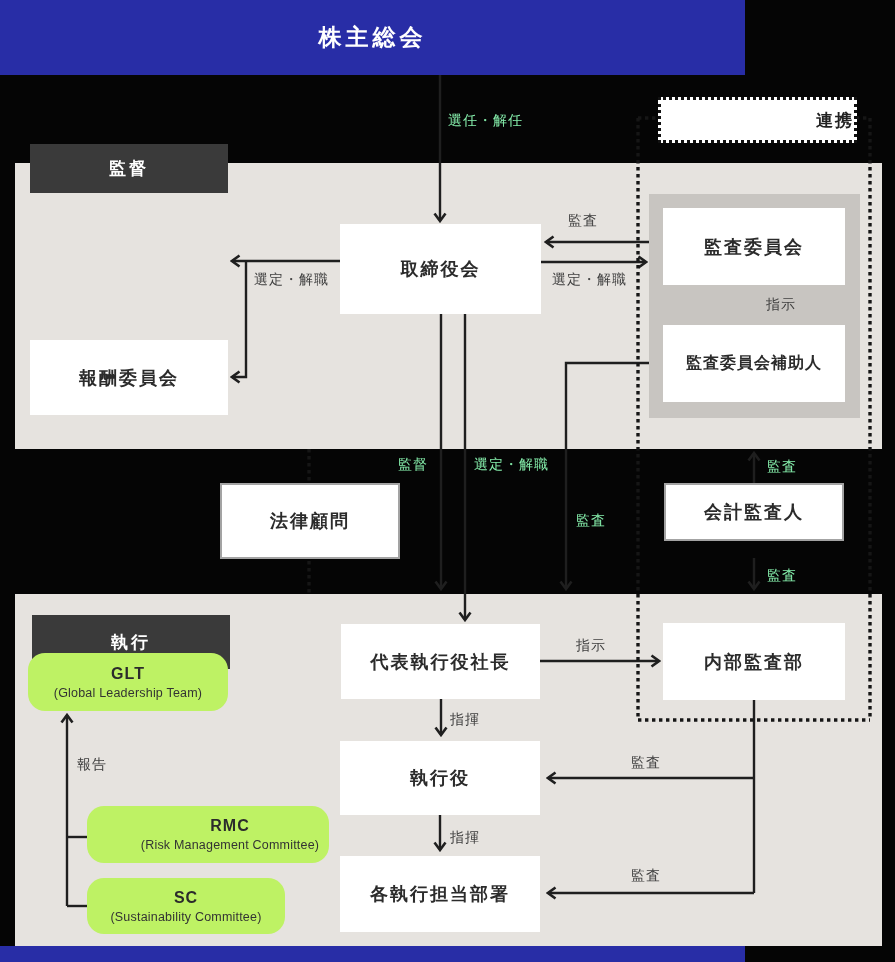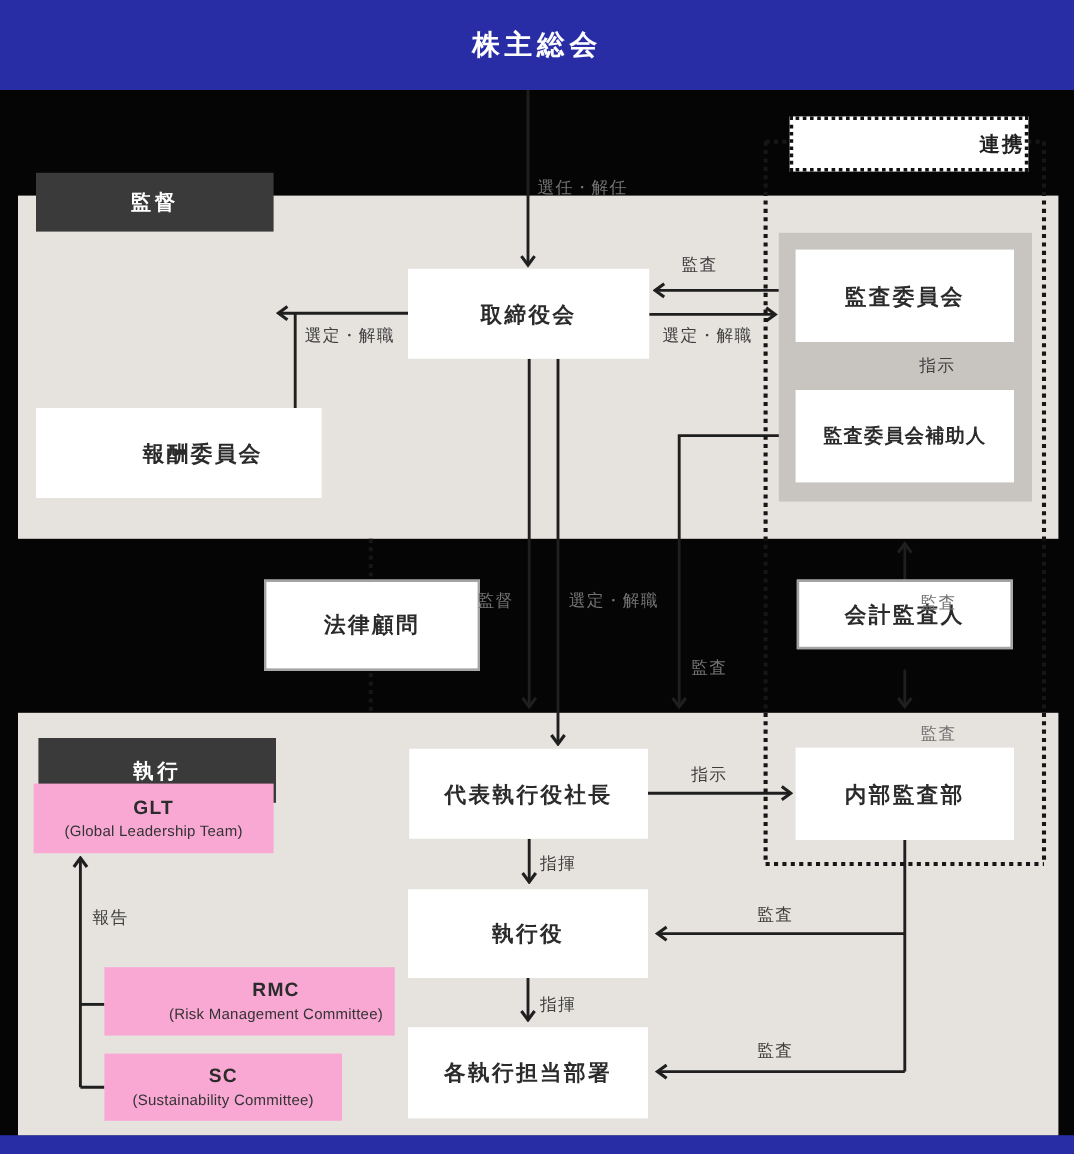--- a/index.html
+++ b/index.html
@@ -1,40 +1,40 @@
 <!DOCTYPE html>
 <html><head>
 <meta charset="utf-8">
 <style>
   html,body{margin:0;padding:0;background:#000;}
   .canvas{
     position:relative;width:895px;height:962px;background:#050505;overflow:hidden;
     font-family:"Liberation Sans","DejaVu Sans",sans-serif;
   }
-  .band{position:absolute;left:0;width:895px;background:#282da6;display:flex;align-items:center;justify-content:center;text-align:center;}
+  .band{position:absolute;left:0;width:745px;background:#282da6;display:flex;align-items:center;justify-content:center;text-align:center;}
   .band.header{top:0;height:75px;}
   .band.footer{top:946px;height:16px;}
   .band-title{color:#fff;font-size:23px;font-weight:bold;letter-spacing:4px;}
   .panel{position:absolute;background:#e6e3df;}
   .panel.sup{left:15px;top:163px;width:867px;height:286px;}
   .panel.exe{left:15px;top:594px;width:867px;height:352px;}
   svg.wires{position:absolute;left:0;top:0;}
   .node{position:absolute;display:flex;flex-direction:column;align-items:center;justify-content:center;
         background:#fff;color:#2b2b2b;font-weight:600;font-size:18px;letter-spacing:2px;text-align:center;}
   .node.bordered{border:2px solid #a3a3a3;box-sizing:border-box;}
-  .node.grayfill{background:#f9a8d4;letter-spacing:1px;}
+  .node.grayfill{background:#bef264;letter-spacing:1px;border-radius:17px;}
   .node .sub{font-weight:400;font-size:12.5px;letter-spacing:0.2px;margin-top:3px;color:#333;}
   .node .main-sm{font-size:16px;letter-spacing:1px;}
   .section-label{position:absolute;background:#3a3a3a;color:#fff;display:flex;align-items:center;justify-content:center;
         font-size:17px;font-weight:bold;letter-spacing:3px;}
   .container-gray{position:absolute;background:#c8c5c1;}
   .link-box{position:absolute;background:#fff;border:3px dotted #111;box-sizing:border-box;
         display:flex;align-items:center;justify-content:flex-end;font-size:17px;font-weight:bold;letter-spacing:2px;color:#222;}
   .edge-label{position:absolute;font-size:14px;letter-spacing:1px;color:#3e3e3e;white-space:nowrap;}
-  .edge-label.on-black{color:#737373;margin-top:36px;}
+  .edge-label.on-black{color:#86efac;}
 </style>
 </head>
 <body>
 
 <div class="canvas">
 
   <div class="band header">
     <div class="band-title">株主総会</div>
   </div>
   <div class="band footer"></div>
@@ -86,24 +86,24 @@
   <div class="section-label" style="left:32px;top:573px;width:198px;height:54px;margin-top:42px;">
     <span>執行</span>
   </div>
 
   <div class="link-box" style="left:658px;top:97px;width:199px;height:46px;">
     <span>連携</span>
   </div>
 
   <div class="container-gray" style="left:649px;top:194px;width:211px;height:224px;"></div>
 
-  <div class="node" style="left:30px;top:340px;width:198px;height:75px;padding-left:40px;">
+  <div class="node" style="left:30px;top:340px;width:198px;height:75px;">
     <span>報酬委員会</span>
   </div>
-  <div class="node" style="left:340px;top:224px;width:201px;height:75px;">
+  <div class="node" style="left:340px;top:224px;width:201px;height:90px;">
     <span>取締役会</span>
   </div>
   <div class="node" style="left:663px;top:208px;width:182px;height:77px;">
     <span>監査委員会</span>
   </div>
   <div class="node" style="left:663px;top:325px;width:182px;height:77px;font-size:16px;letter-spacing:1px;">
     <span>監査委員会補助人</span>
   </div>
   <div class="node bordered" style="left:220px;top:483px;width:180px;height:76px;">
     <span>法律顧問</span>

